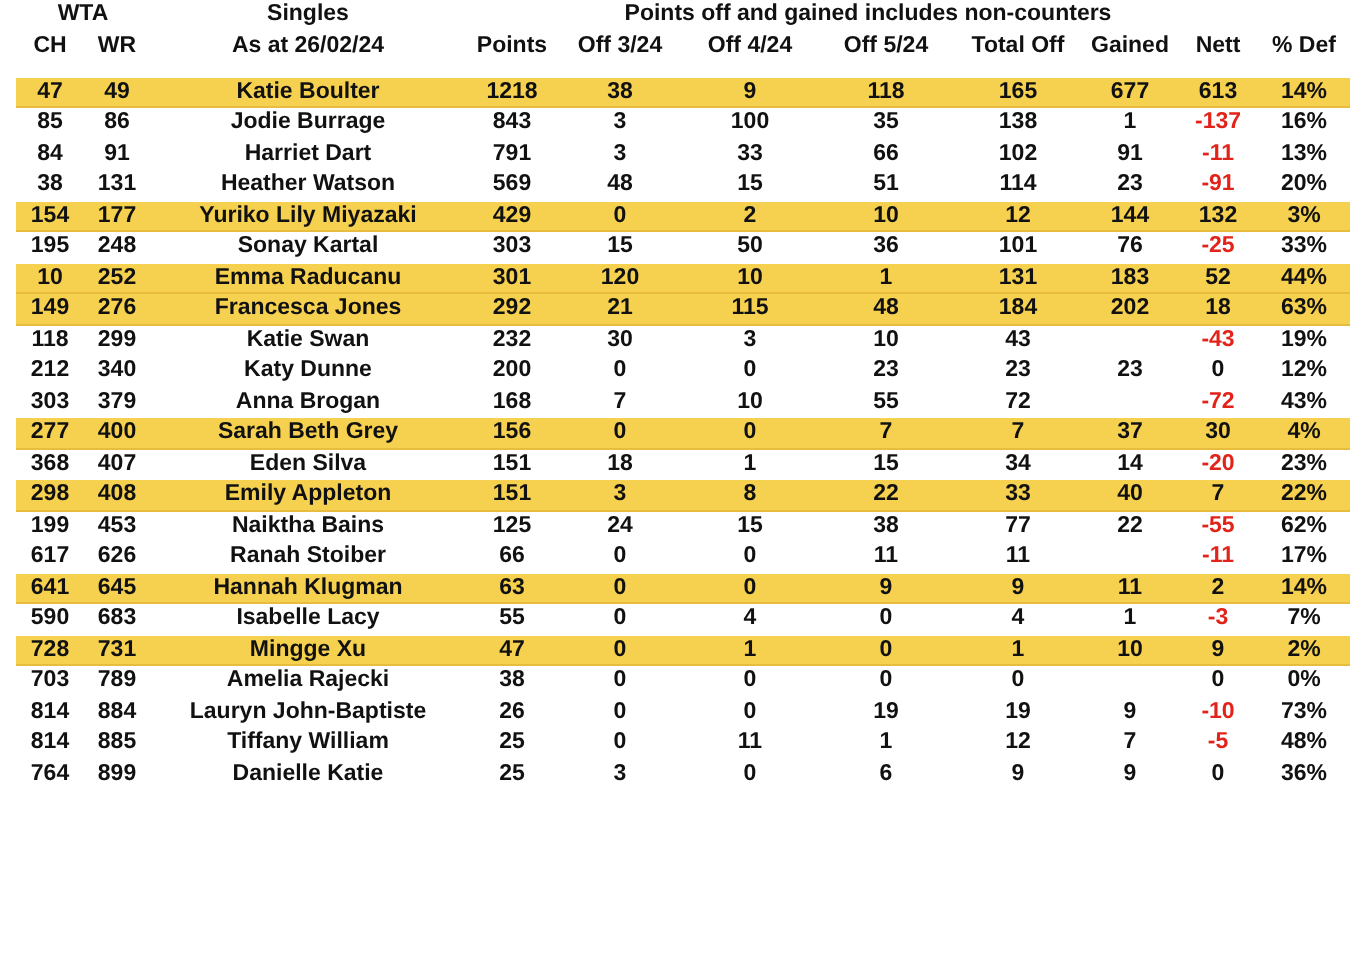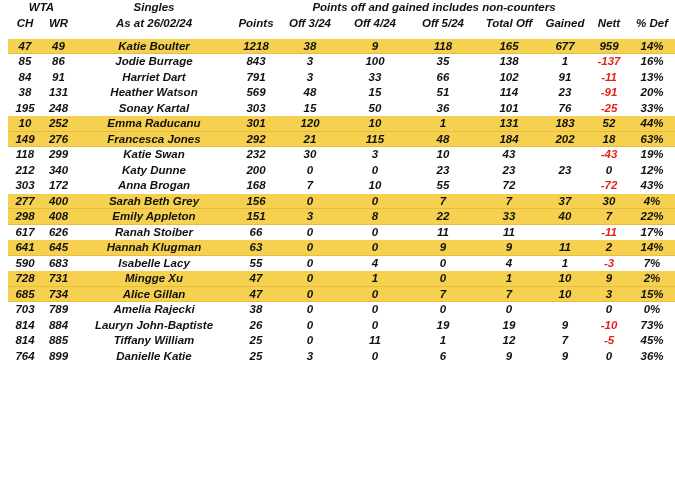--- a/index.html
+++ b/index.html
@@ -8,21 +8,21 @@
     --neg:#E2231A;
     --txt:#111111;
   }
   html,body{margin:0;padding:0;}
   body{
     width:675px;height:489px;overflow:hidden;background:#ffffff;
     font-family:"Liberation Sans",sans-serif;font-weight:bold;color:var(--txt);
   }
   table{
     border-collapse:collapse;table-layout:fixed;
-    margin-left:8px;width:667px;font-style:italic;
+    margin-left:8px;width:667px;
   }
   th,td{
     padding:0;margin:0;text-align:center;vertical-align:middle;
     font-size:11.5px;font-weight:bold;line-height:1;
     white-space:nowrap;overflow:hidden;
   }
   thead th{height:16px;}
   tr.spacer td{height:6.5px;background:#ffffff;}
   tbody td{height:15.5px;}
   tbody tr.hl td{
@@ -77,21 +77,21 @@
       <tr class="hl">
         <td>47</td>
         <td>49</td>
         <td>Katie Boulter</td>
         <td>1218</td>
         <td>38</td>
         <td>9</td>
         <td>118</td>
         <td>165</td>
         <td>677</td>
-        <td>959</td>
+        <td>613</td>
         <td>14%</td>
       </tr>
       <tr>
         <td>85</td>
         <td>86</td>
         <td>Jodie Burrage</td>
         <td>843</td>
         <td>3</td>
         <td>100</td>
         <td>35</td>
@@ -119,20 +119,33 @@
         <td>Heather Watson</td>
         <td>569</td>
         <td>48</td>
         <td>15</td>
         <td>51</td>
         <td>114</td>
         <td>23</td>
         <td class="neg">-91</td>
         <td>20%</td>
       </tr>
+      <tr class="hl">
+        <td>154</td>
+        <td>177</td>
+        <td>Yuriko Lily Miyazaki</td>
+        <td>429</td>
+        <td>0</td>
+        <td>2</td>
+        <td>10</td>
+        <td>12</td>
+        <td>144</td>
+        <td>132</td>
+        <td>3%</td>
+      </tr>
       <tr>
         <td>195</td>
         <td>248</td>
         <td>Sonay Kartal</td>
         <td>303</td>
         <td>15</td>
         <td>50</td>
         <td>36</td>
         <td>101</td>
         <td>76</td>
@@ -186,21 +199,21 @@
         <td>0</td>
         <td>0</td>
         <td>23</td>
         <td>23</td>
         <td>23</td>
         <td>0</td>
         <td>12%</td>
       </tr>
       <tr>
         <td>303</td>
-        <td>172</td>
+        <td>379</td>
         <td>Anna Brogan</td>
         <td>168</td>
         <td>7</td>
         <td>10</td>
         <td>55</td>
         <td>72</td>
         <td></td>
         <td class="neg">-72</td>
         <td>43%</td>
       </tr>
@@ -210,32 +223,58 @@
         <td>Sarah Beth Grey</td>
         <td>156</td>
         <td>0</td>
         <td>0</td>
         <td>7</td>
         <td>7</td>
         <td>37</td>
         <td>30</td>
         <td>4%</td>
       </tr>
+      <tr>
+        <td>368</td>
+        <td>407</td>
+        <td>Eden Silva</td>
+        <td>151</td>
+        <td>18</td>
+        <td>1</td>
+        <td>15</td>
+        <td>34</td>
+        <td>14</td>
+        <td class="neg">-20</td>
+        <td>23%</td>
+      </tr>
       <tr class="hl">
         <td>298</td>
         <td>408</td>
         <td>Emily Appleton</td>
         <td>151</td>
         <td>3</td>
         <td>8</td>
         <td>22</td>
         <td>33</td>
         <td>40</td>
         <td>7</td>
         <td>22%</td>
+      </tr>
+      <tr>
+        <td>199</td>
+        <td>453</td>
+        <td>Naiktha Bains</td>
+        <td>125</td>
+        <td>24</td>
+        <td>15</td>
+        <td>38</td>
+        <td>77</td>
+        <td>22</td>
+        <td class="neg">-55</td>
+        <td>62%</td>
       </tr>
       <tr>
         <td>617</td>
         <td>626</td>
         <td>Ranah Stoiber</td>
         <td>66</td>
         <td>0</td>
         <td>0</td>
         <td>11</td>
         <td>11</td>
@@ -275,33 +314,20 @@
         <td>Mingge Xu</td>
         <td>47</td>
         <td>0</td>
         <td>1</td>
         <td>0</td>
         <td>1</td>
         <td>10</td>
         <td>9</td>
         <td>2%</td>
       </tr>
-      <tr class="hl">
-        <td>685</td>
-        <td>734</td>
-        <td>Alice Gillan</td>
-        <td>47</td>
-        <td>0</td>
-        <td>0</td>
-        <td>7</td>
-        <td>7</td>
-        <td>10</td>
-        <td>3</td>
-        <td>15%</td>
-      </tr>
       <tr>
         <td>703</td>
         <td>789</td>
         <td>Amelia Rajecki</td>
         <td>38</td>
         <td>0</td>
         <td>0</td>
         <td>0</td>
         <td>0</td>
         <td></td>
@@ -325,21 +351,21 @@
         <td>814</td>
         <td>885</td>
         <td>Tiffany William</td>
         <td>25</td>
         <td>0</td>
         <td>11</td>
         <td>1</td>
         <td>12</td>
         <td>7</td>
         <td class="neg">-5</td>
-        <td>45%</td>
+        <td>48%</td>
       </tr>
       <tr>
         <td>764</td>
         <td>899</td>
         <td>Danielle Katie</td>
         <td>25</td>
         <td>3</td>
         <td>0</td>
         <td>6</td>
         <td>9</td>

